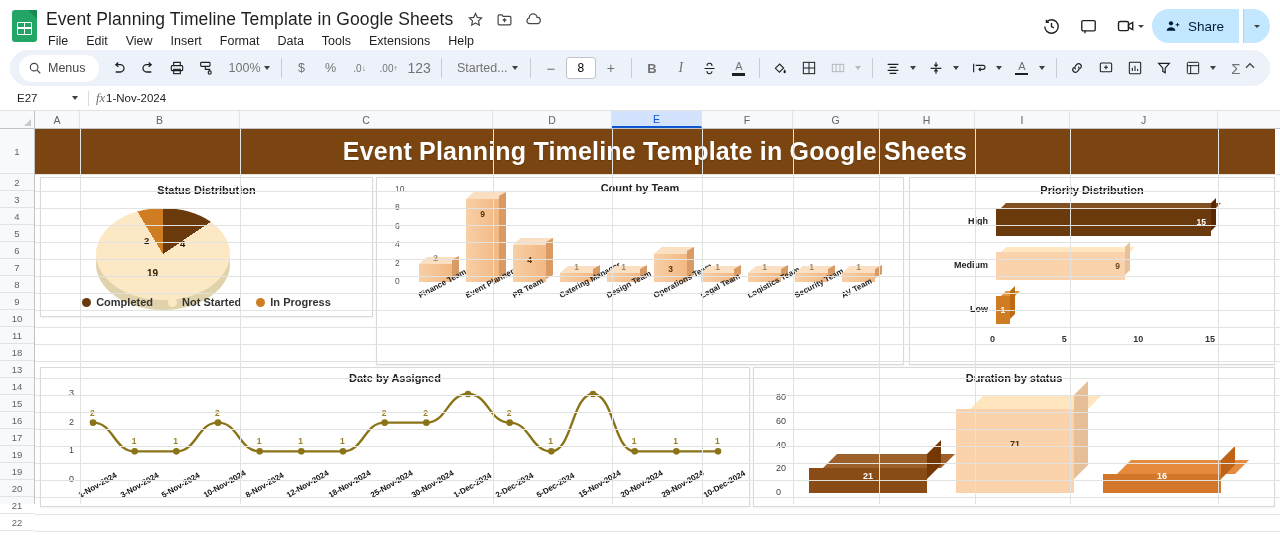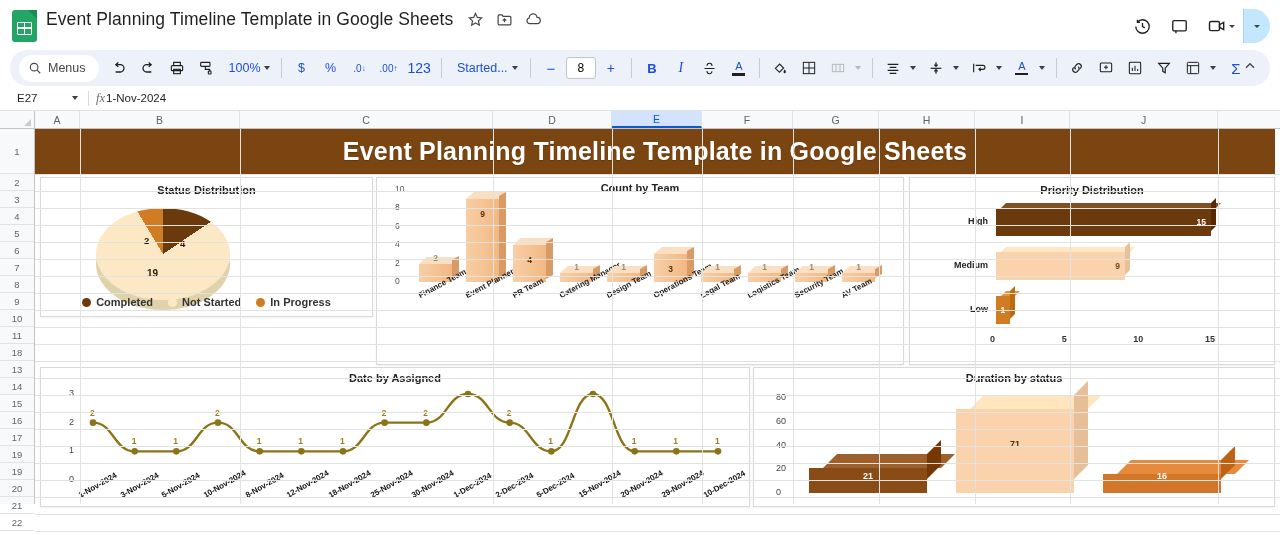--- a/index.html
+++ b/index.html
@@ -49,21 +49,21 @@
   }
   .share-caret { width:27px; height:34px; background:#c2e7ff; border-radius:0 17px 17px 0;
      display:flex; align-items:center; justify-content:center; cursor:pointer; border-left:1px solid #a8d4ef; }
 
   
   .toolbar {
     margin:0 10px; height:36px; background:#edf2fa; border-radius:18px;
     display:flex; align-items:center; padding:0 9px; gap:1px; position:relative;
   }
   .tool { height:28px; min-width:28px; padding:0 4px; border-radius:5px; display:flex; align-items:center; justify-content:center;
-          color:#1d4ed8; font-size:12.5px; cursor:pointer; }
+          color:#737373; font-size:12.5px; cursor:pointer; }
   .tool.dim { color:#b5b9bd; }
   .menus-pill { display:flex; align-items:center; gap:6px; background:#fff; border-radius:15px; height:27px; padding:0 13px 0 9px; font-size:12.5px; color:#444746; cursor:pointer; margin-right:5px; }
   .tsep { width:1px; height:20px; background:#c7ccd1; margin:0 5px; flex:0 0 auto; }
   .zoom-ctl { display:flex; align-items:center; gap:3px; padding:0 5px 0 8px; font-size:12.5px; }
   .font-ctl { display:flex; align-items:center; gap:5px; padding:0 6px 0 9px; font-size:12.5px; width:76px; }
   .font-ctl .fname { flex:1; overflow:hidden; white-space:nowrap; }
   .fsz-box { width:30px; height:22px; border:1px solid #c0c4c8; border-radius:3px; display:flex; align-items:center; justify-content:center; font-size:12px; background:#fff; }
   .caret { width:0;height:0;border-left:3.4px solid transparent;border-right:3.4px solid transparent;border-top:4px solid #3c4043; }
   .caret.dim { border-top-color:#b5b9bd; }
   .tb-collapse { position:absolute; right:12px; top:8px; color:#444746; cursor:pointer; }
@@ -165,20 +165,31 @@
                 <path d="M12 11v5M9.5 13.5L12 11l2.5 2.5"></path>
               </svg>
           </span>
           <span class="ticon">
             <svg width="18" height="18" viewBox="0 0 24 24" fill="none" stroke="#444746" stroke-width="1.7">
                 <path d="M6.5 18.5A4 4 0 016 10.6 5.5 5.5 0 0117 9.8a3.8 3.8 0 01.6 8.7z"></path>
               </svg>
           </span>
         </div>
       </div>
+      <div class="menus">
+        <span class="menu-item">File</span>
+        <span class="menu-item">Edit</span>
+        <span class="menu-item">View</span>
+        <span class="menu-item">Insert</span>
+        <span class="menu-item">Format</span>
+        <span class="menu-item">Data</span>
+        <span class="menu-item">Tools</span>
+        <span class="menu-item">Extensions</span>
+        <span class="menu-item">Help</span>
+      </div>
     </div>
 
     <div class="tb-right">
       <div class="rb">
         <svg width="19" height="19" viewBox="0 0 24 24" fill="none" stroke="#1f1f1f" stroke-width="1.7">
             <path d="M3.5 12a8.5 8.5 0 108.5-8.5c-2.6 0-4.9 1.2-6.4 3"></path>
             <path d="M5.6 3.4v3.2h3.2"></path>
             <path d="M12 7.6V12l3 1.8"></path>
           </svg>
       </div>
@@ -188,20 +199,28 @@
             <path d="M7.5 20.5v-3"></path>
           </svg>
       </div>
       <div class="rb meet-btn">
         <svg width="20" height="20" viewBox="0 0 24 24" fill="none" stroke="#1f1f1f" stroke-width="1.7">
             <rect x="3" y="6.5" width="12" height="11" rx="2"></rect>
             <path d="M15 10.5l5-2.8v8.6l-5-2.8z"></path>
           </svg>
         <span class="caret-sm"></span>
       </div>
+      <button class="share-btn">
+        <svg width="16" height="16" viewBox="0 0 24 24" fill="#001d35">
+            <circle cx="9" cy="8" r="3.2"></circle>
+            <path d="M2.5 19c0-3.4 2.9-5.3 6.5-5.3s6.5 1.9 6.5 5.3z"></path>
+            <path d="M18 7.5h1.4v2h2v1.4h-2v2H18v-2h-2V9.5h2z"></path>
+          </svg>
+        <span>Share</span>
+      </button>
       <div class="share-caret">
         <span class="caret-sm"></span>
       </div>
     </div>
   </div>
 
   <div class="toolbar">
     <div class="menus-pill">
       <svg width="14" height="14" viewBox="0 0 24 24" fill="none" stroke="#444746" stroke-width="2">
           <circle cx="10.5" cy="10.5" r="6.5"></circle>

